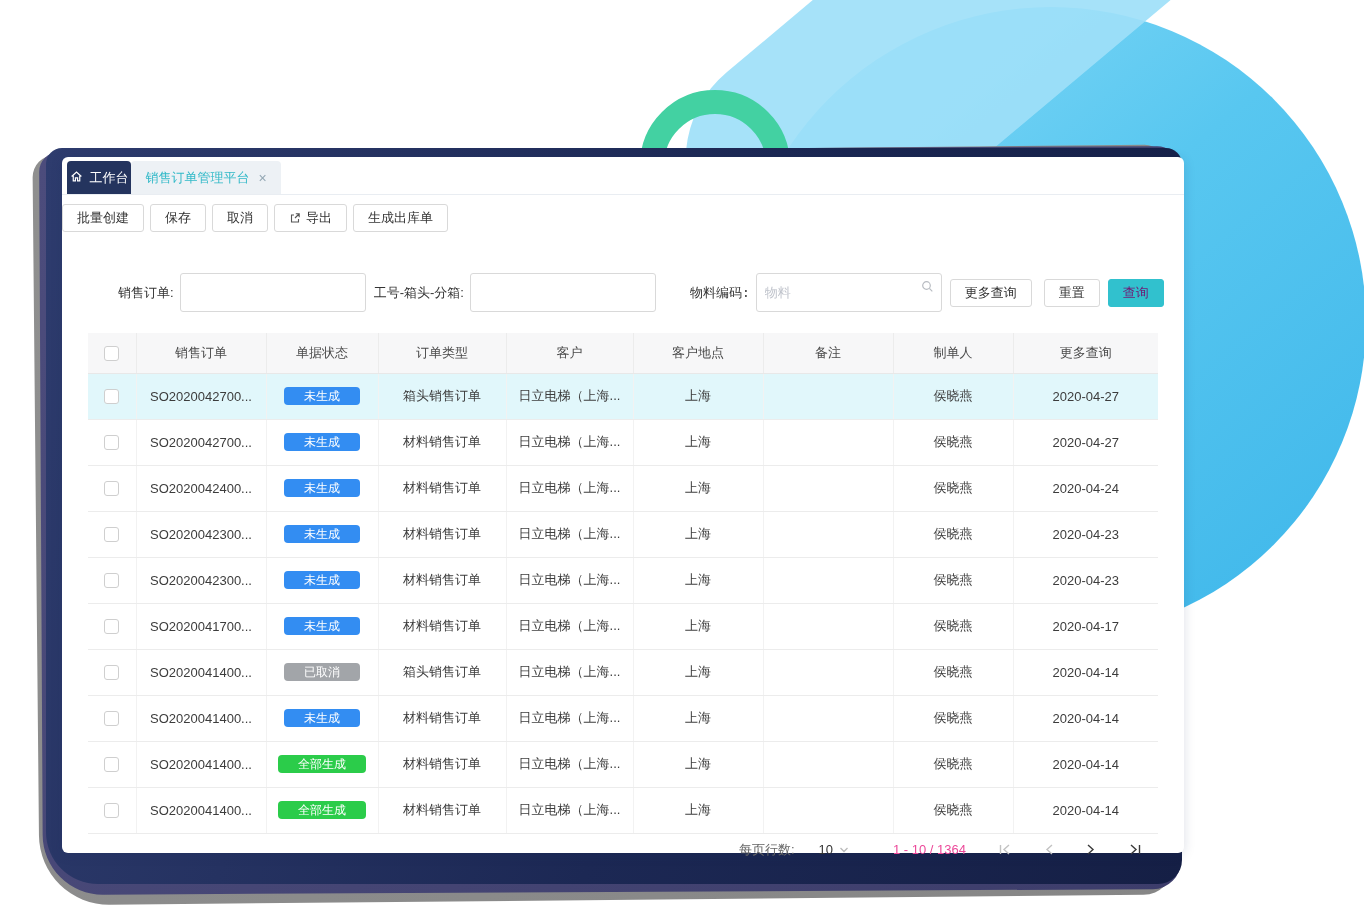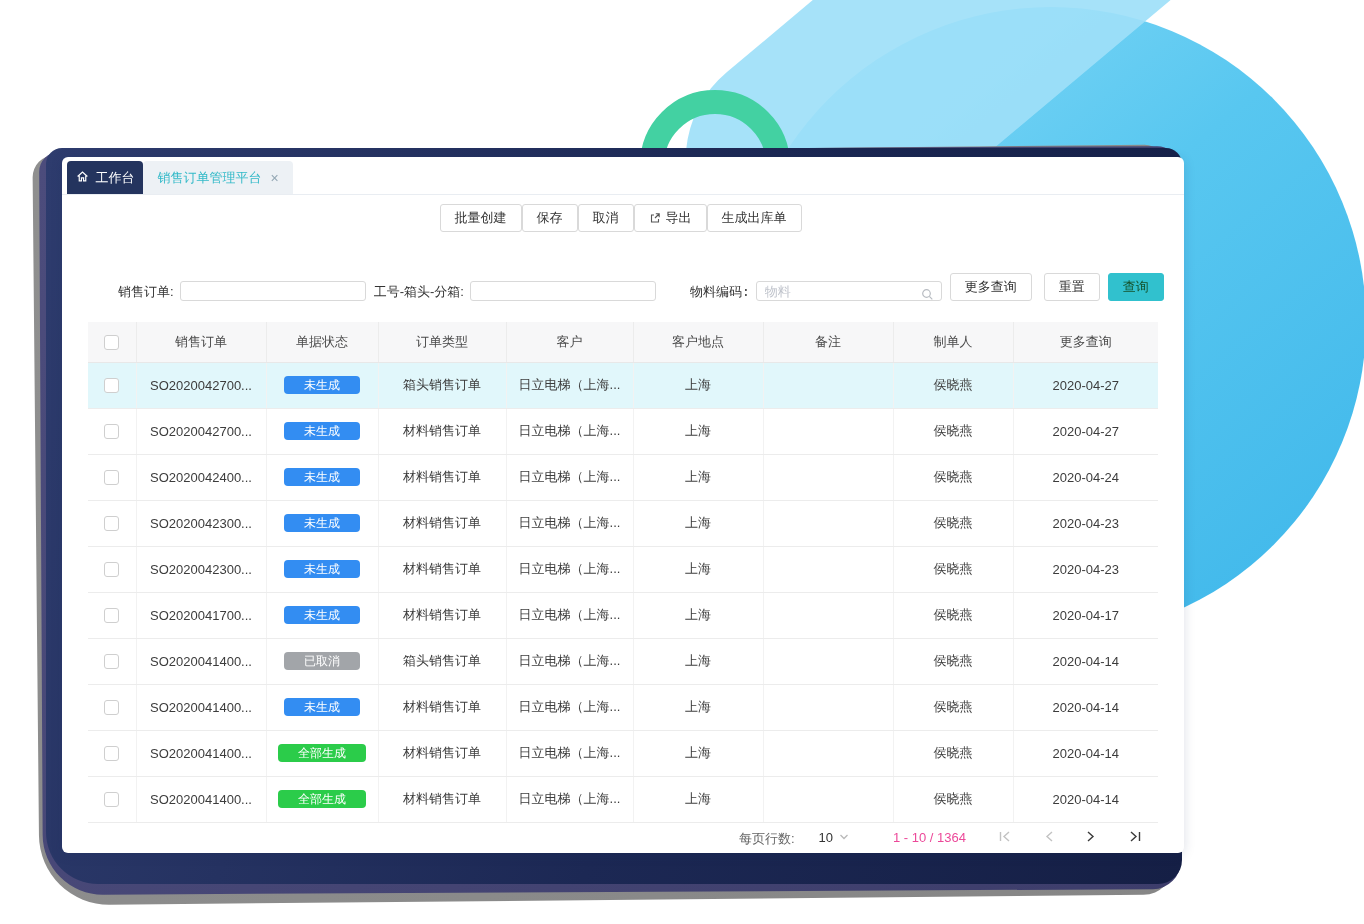--- a/index.html
+++ b/index.html
@@ -25,60 +25,60 @@
     border-radius:16px 16px 24px 52px; }
 
   
   .card { position:absolute; left:62px; top:157px; width:1122px; height:696px; background:#ffffff;
     border-radius:6px; box-shadow:0 2px 12px rgba(20,40,90,0.15); }
 
   
   .tabbar { height:38px; border-bottom:1px solid #e9edf2; display:flex; align-items:flex-end; }
   .tab { height:33px; display:flex; align-items:center; justify-content:center; gap:7px;
     font-size:13px; border-radius:4px 4px 0 0; cursor:pointer; }
-  .tab-home { width:76px; margin-left:5px; background:#24345e; color:#ffffff; }
+  .tab-home { width:64px; margin-left:5px; background:#24345e; color:#ffffff; }
   .tab-active { width:150px; background:#edf1f5; color:#32b9c8;text-align:center; }
   .tab-active .close { color:#94a7b4; font-size:14px; margin-left:2px; }
 
   
-  .toolbar { display:flex; justify-content:center; gap:0; margin-top:9px; padding-right:5px; }
+  .toolbar { display:flex; justify-content:flex-start; gap:6px; margin-top:9px; padding-right:5px; }
   .btn { height:28px; padding:0 14px; background:#ffffff; border:1px solid #d9d9d9; border-radius:3px;
     font-size:13px; color:#333; display:flex; align-items:center; gap:5px; cursor:pointer;
     font-family:"Liberation Sans", sans-serif; }
   .btn svg { display:block; }
 
   
-  .filters { display:flex; align-items:flex-end; margin-top:41px; padding-left:56px; font-size:13px; color:#333; }
+  .filters { display:flex; align-items:center; margin-top:41px; padding-left:56px; font-size:13px; color:#333; }
   .filters label { margin-right:6px; white-space:nowrap; }
-  .f-input { width:186px; height:20px; border:1px solid #d9d9d9; border-radius:3px; padding:0 8px;
+  .f-input { width:186px; height:39px; border:1px solid #d9d9d9; border-radius:3px; padding:0 8px;
     font-size:13px; color:#333; outline:none; font-family:"Liberation Sans", sans-serif; }
   .f-input::placeholder { color:#c0c4cc; }
   .input-wrap { position:relative; width:186px; }
   .input-wrap .f-input { width:100%; padding-right:26px; }
   .input-wrap svg { position:absolute; right:8px; top:7px; }
   .gap8 { margin-left:8px; } .gap12 { margin-left:12px; } .gap34 { margin-left:34px;font-family:Liberation Mono, monospace; }
-  .btn-primary { background:#31c1ce; border-color:#31c1ce; color:#14532d; }
+  .btn-primary { background:#31c1ce; border-color:#31c1ce; color:#701a75; }
 
   
   .table-wrap { margin:21px 26px 0; }
   table { width:100%; border-collapse:collapse; table-layout:fixed; font-size:13px; }
   th { height:40px; background:#f7f7f8; color:#4a4a4a; font-weight:500; text-align:center;
     border-bottom:1px solid #e8e8e8; border-right:1px solid #ececec; }
   th:last-child { border-right:none; }
   td { height:46px; text-align:center; color:#3c3c3c; border-bottom:1px solid #ececec;
     border-right:1px solid #f2f2f2; overflow:hidden; white-space:nowrap; }
   td:last-child { border-right:none; }
   tr.hl td { background:#e1f7fb; }
   .cb { display:inline-block; width:15px; height:15px; border:1px solid #cfcfcf; border-radius:3px;
     background:#ffffff; vertical-align:middle; cursor:pointer; }
   .badge { display:inline-block; padding:3px 20px; border-radius:4px; font-size:12px; color:#ffffff; line-height:1; }
   .b-blue { background:#338df2; } .b-gray { background:#a2a5a9; } .b-green { background:#2bcc4a; }
 
   
-  .pager { display:flex; justify-content:flex-end; align-items:flex-start; margin-top:7px; padding-right:42px;
+  .pager { display:flex; justify-content:flex-end; align-items:center; margin-top:7px; padding-right:42px;
     font-size:13px; color:#666; }
   .pager .val { color:#333; margin-left:24px; display:flex; align-items:center; gap:6px; cursor:pointer; }
   .pager .range { color:#ec4899; margin-left:44px; }
   .pic { margin-left:32px; cursor:pointer; display:flex; align-items:center; }
 </style>
 </head>
 <body>
 
 <div class="stage">
 

